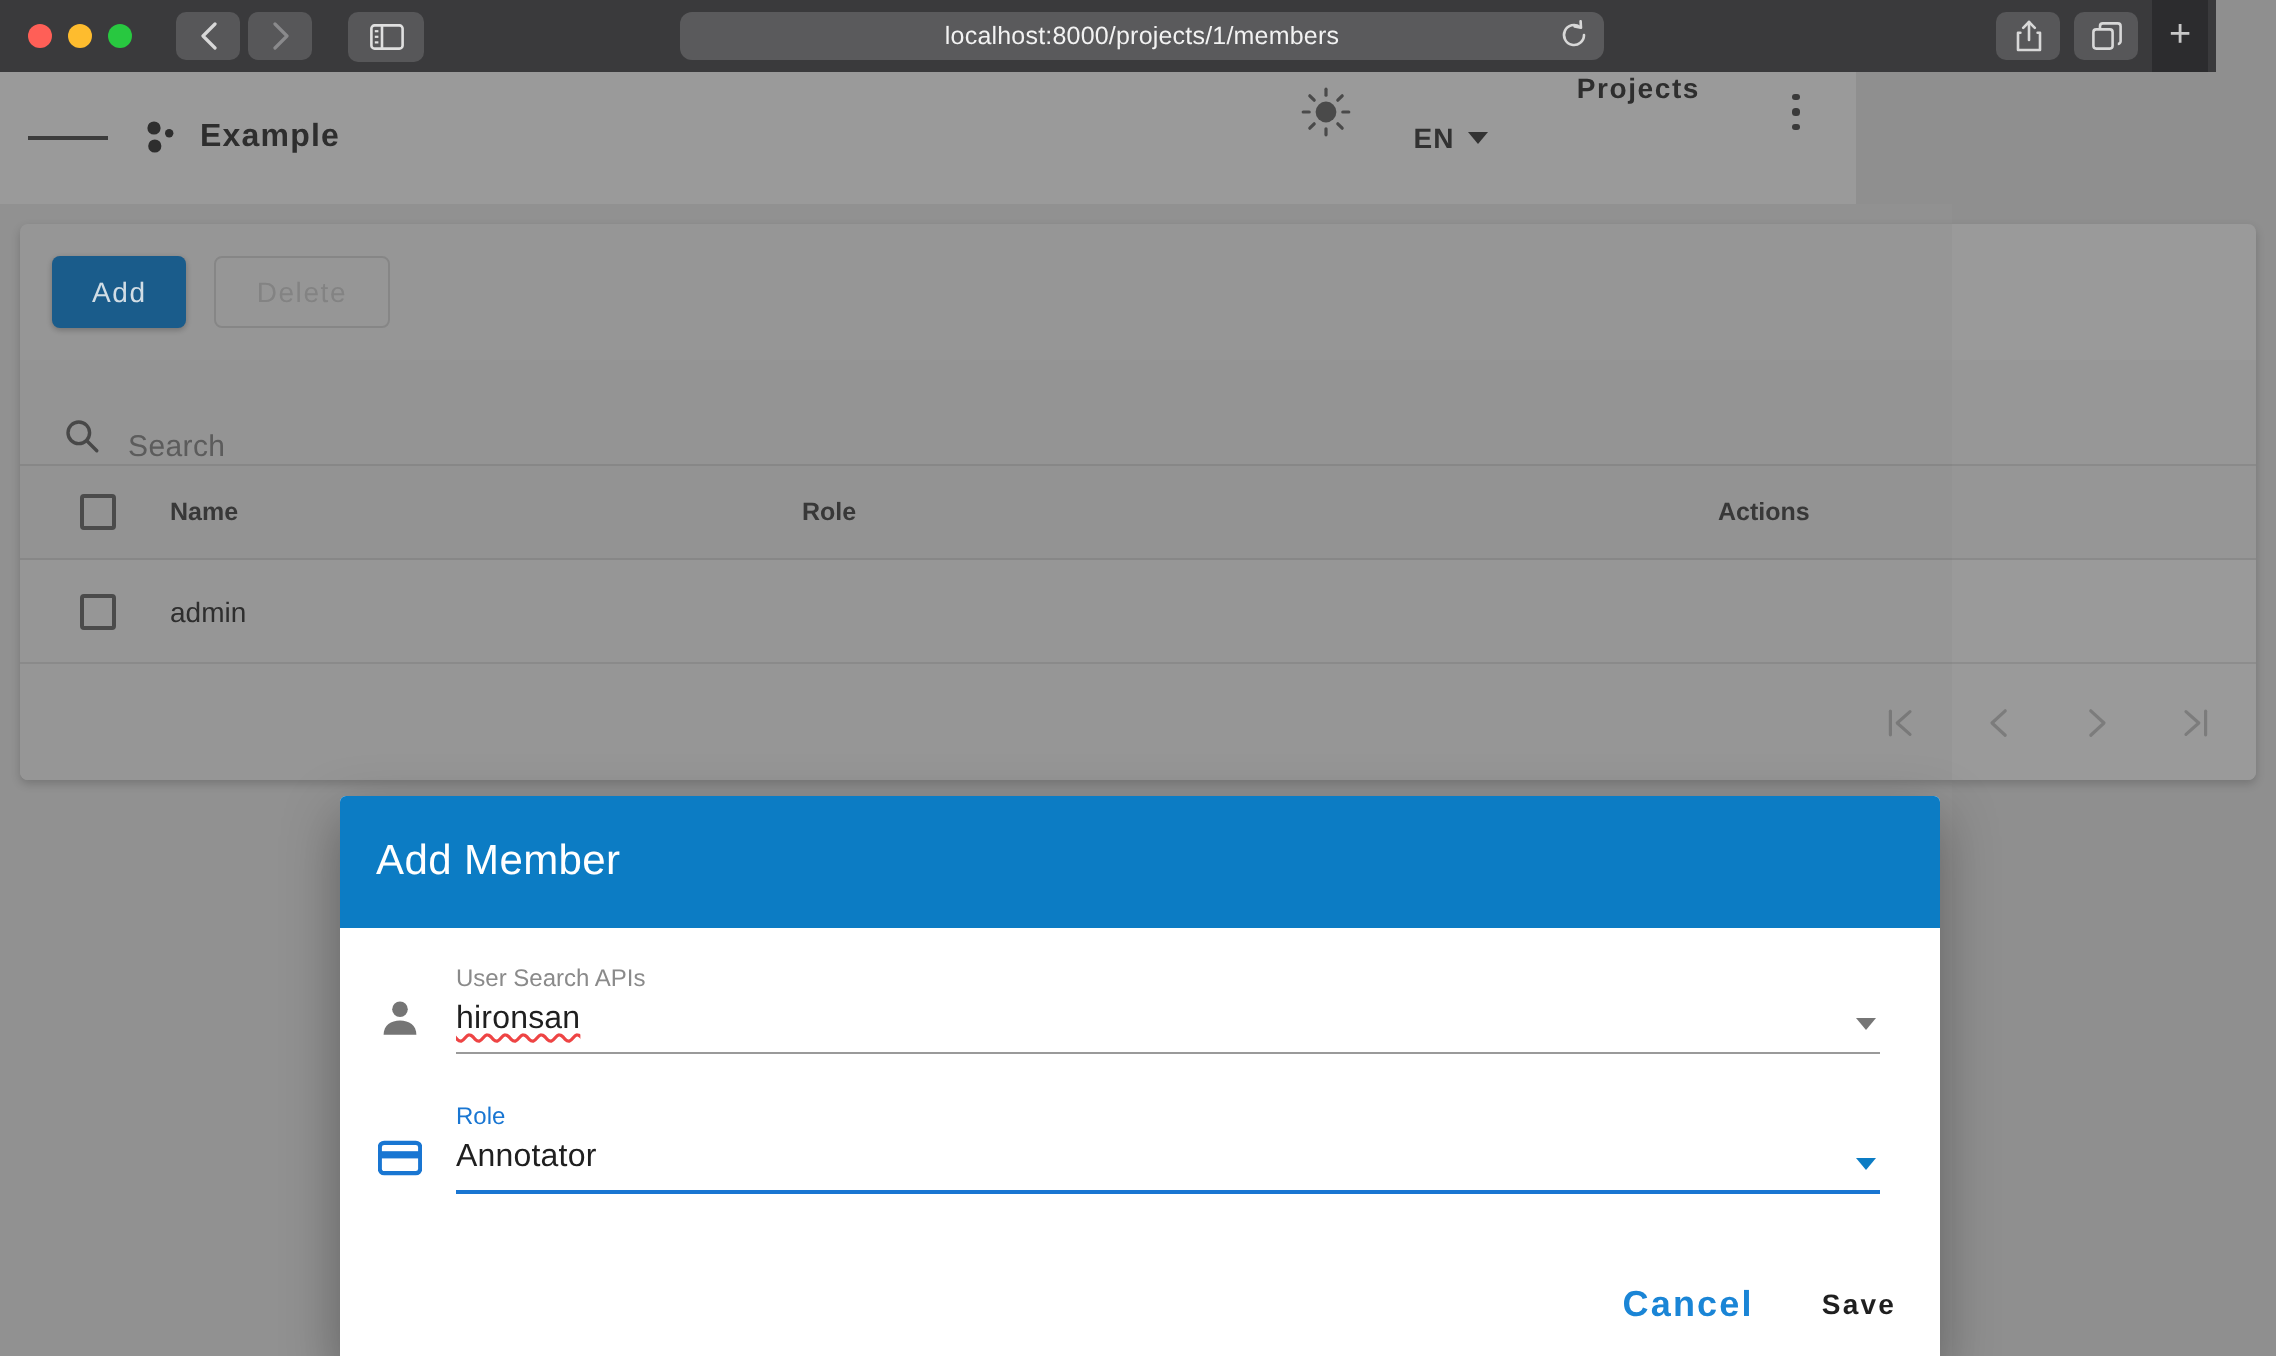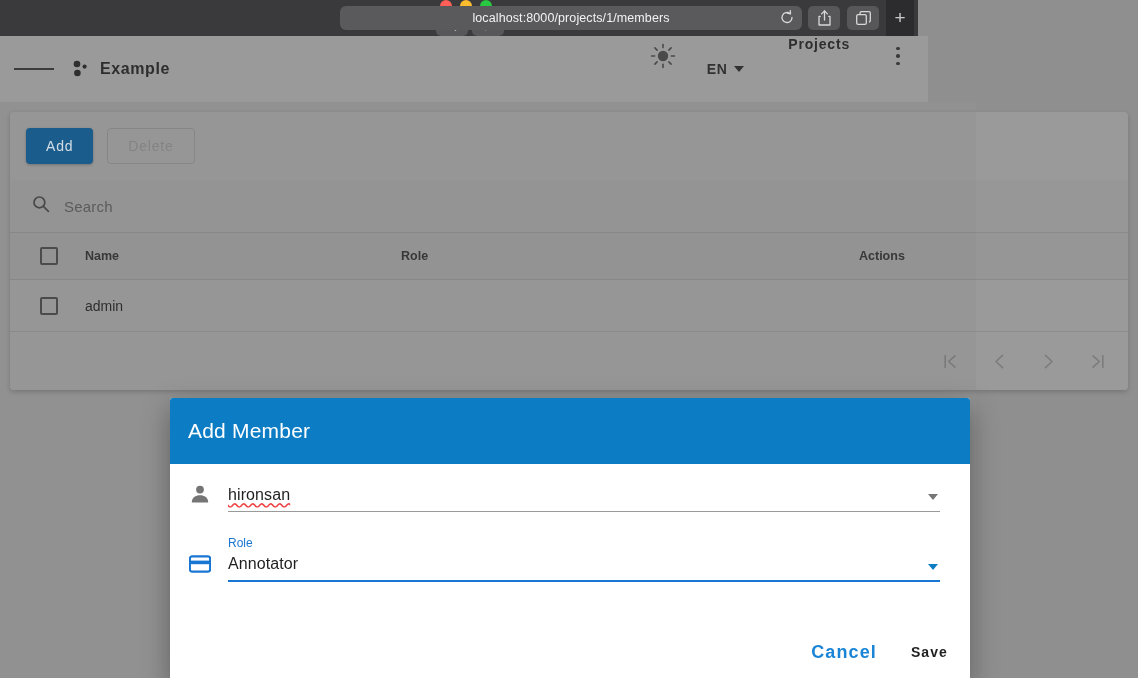--- a/index.html
+++ b/index.html
@@ -6,23 +6,23 @@
   html, body {
     width: 1138px; height: 678px;
     font-family: "Liberation Sans", sans-serif;
     overflow: hidden;
     background: #8f8f8f;
   }
 
   
   .browser-bar {
     position: absolute; top: 0; left: 0;
-    width: 918px; height: 36px;
+    width: 1108px; height: 36px;
     background: #3a3a3c;
-    display: flex; align-items: center; flex-direction: column;
+    display: flex; align-items: center;
   }
   .traffic-lights { display: flex; gap: 8px; margin-left: 14px; }
   .tl { width: 12px; height: 12px; border-radius: 50%; }
   .tl.red { background: #ff5f57; }
   .tl.yellow { background: #febc2e; }
   .tl.green { background: #28c840; }
 
   .nav-group { display: flex; gap: 4px; margin-left: 22px; }
   .chrome-btn {
     width: 32px; height: 24px; border-radius: 5px;
@@ -107,21 +107,21 @@
     font-family: "Liberation Sans", sans-serif;
     box-shadow: 0 1px 3px rgba(0,0,0,.25);
   }
   .btn-delete {
     background: transparent; color: #868686;
     border: 1px solid #898989; padding: 0 20px; height: 36px; border-radius: 4px;
     font-size: 14px; font-weight: 500; letter-spacing: .8px;
     font-family: "Liberation Sans", sans-serif;
   }
   .search-row {
-    height: 52px; display: flex; align-items: center;
+    height: 52px; display: flex; align-items: flex-end;
     padding-left: 22px; gap: 14px; background: #979797;
   }
   .search-placeholder { color: #5e5e5e; font-size: 15px; letter-spacing: .2px; }
   .search-icon { color: #4a4a4a; }
 
   .tbl-head {
     height: 48px; display: flex; align-items: center;
     border-top: 1px solid #8a8a8a; border-bottom: 1px solid #8a8a8a;
     background: #969696;
   }
@@ -369,20 +369,21 @@
     <div class="modal-body">
 
       <div class="field">
         <span class="field-icon">
           <svg width="22" height="22" viewBox="0 0 22 22">
             <circle cx="11" cy="6.6" r="3.9" fill="currentColor"></circle>
             <path d="M2.8 19.4 C2.8 14.6 6.5 12.2 11 12.2 C15.5 12.2 19.2 14.6 19.2 19.4 Z" fill="currentColor"></path>
           </svg>
         </span>
         <div class="field-main">
+          <div class="field-label">User Search APIs</div>
           <div class="field-value misspelled">hironsan</div>
           <div class="field-underline"></div>
           <span class="field-caret"></span>
         </div>
       </div>
 
       <div class="field">
         <span class="field-icon active">
           <svg width="22" height="18" viewBox="0 0 22 18">
             <rect x="0.9" y="1.4" width="20.2" height="15.2" rx="2.2" fill="none" stroke="currentColor" stroke-width="2.1"></rect>

